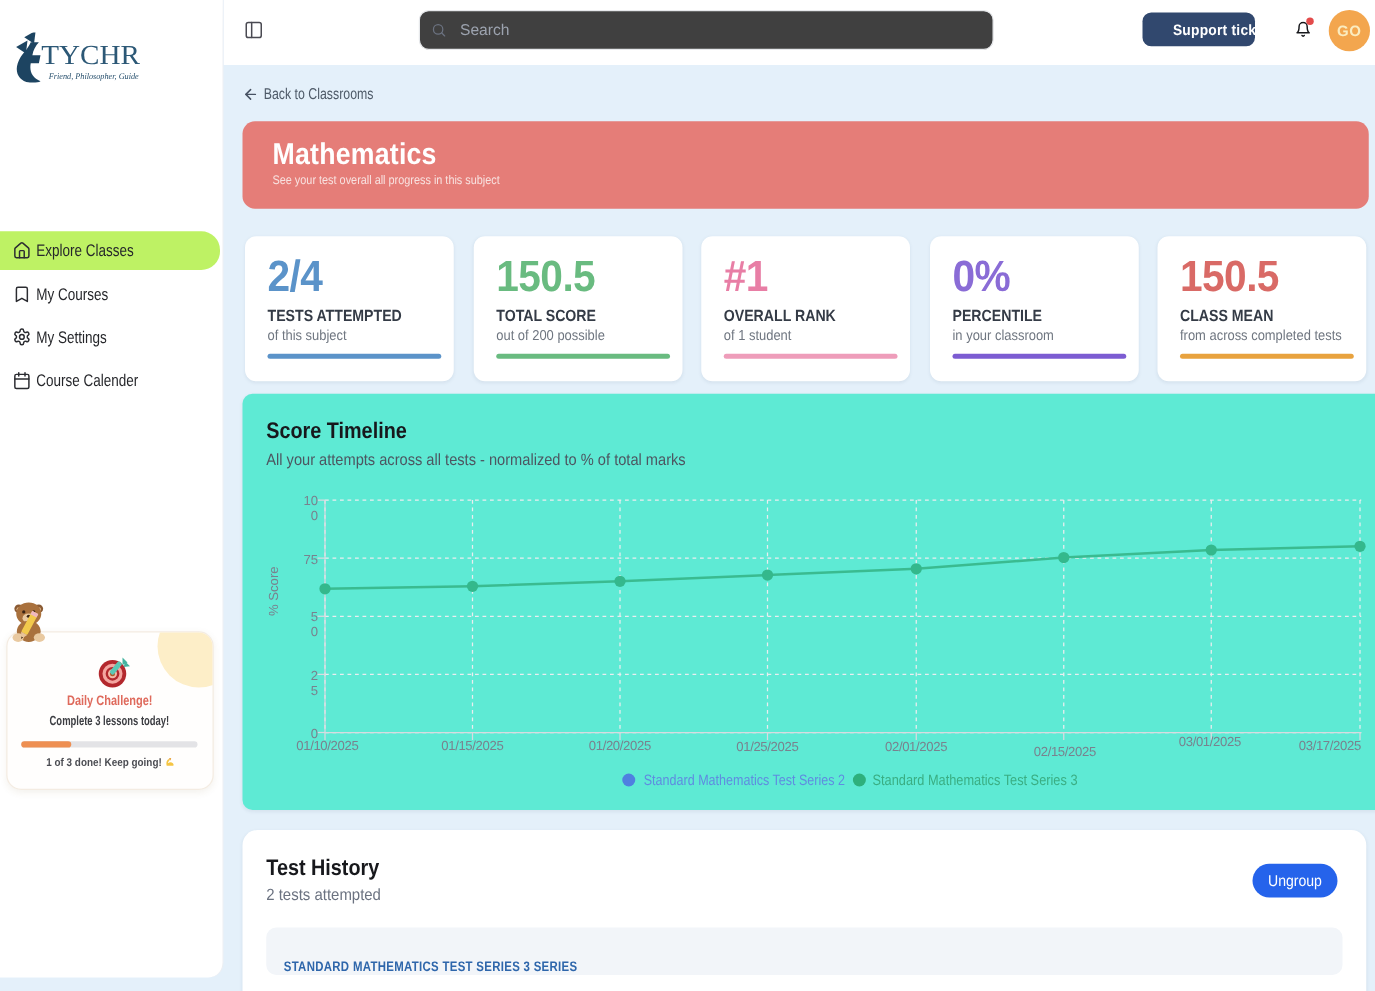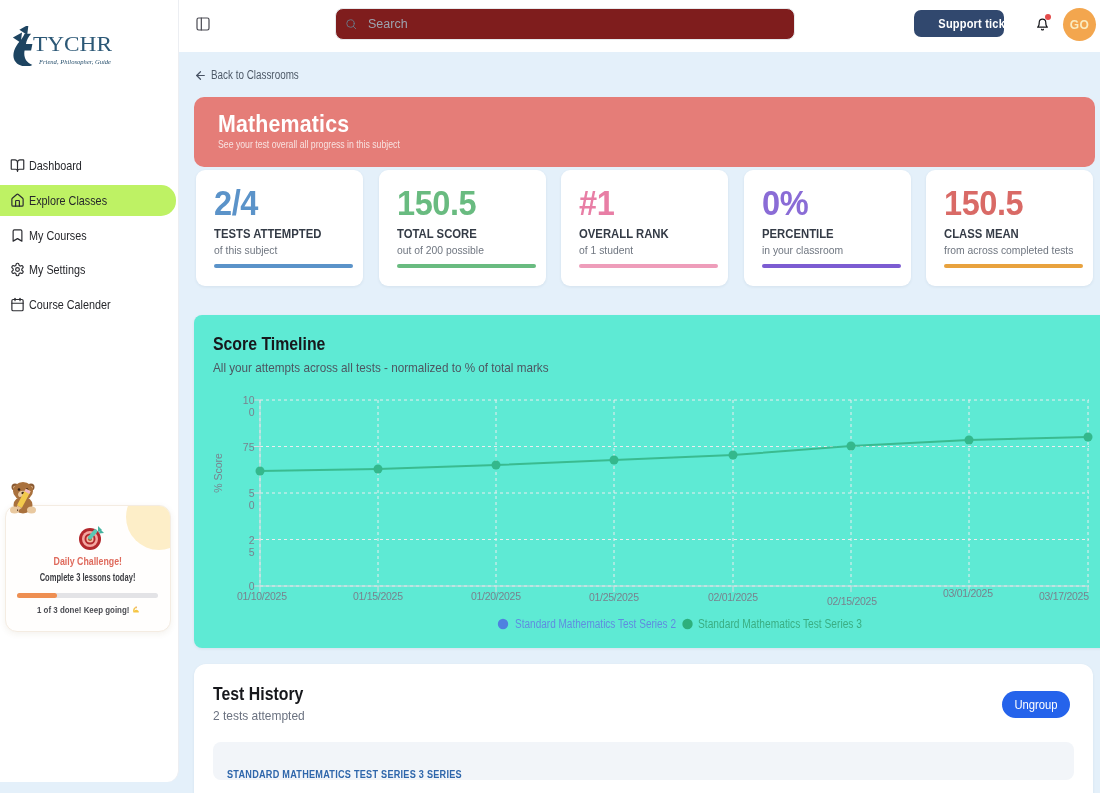--- a/index.html
+++ b/index.html
@@ -4,41 +4,41 @@
 <style>
   * { margin:0; padding:0; box-sizing:border-box; }
   html,body { width:1100px; height:793px; overflow:hidden; }
   body { font-family:"Liberation Sans", sans-serif; background:#e4f0fa; position:relative; }
   .abs { position:absolute; }
   .nx { display:inline-block; transform:scaleX(0.8); transform-origin:0 50%; white-space:nowrap; }
   .nx9 { display:inline-block; transform:scaleX(0.9); transform-origin:0 50%; white-space:nowrap; }
 
   
   #header { position:absolute; left:179px; top:0; width:921px; height:52px; background:#ffffff; }
-  #searchbox { position:absolute; left:156px; top:8px; width:460px; height:32px; border:1px solid #e7e9ec; border-radius:8px; background:#7f1d1d; display:flex; align-items:center; padding-left:9px; }
+  #searchbox { position:absolute; left:156px; top:8px; width:460px; height:32px; border:1px solid #e7e9ec; border-radius:8px; background:#404040; display:flex; align-items:center; padding-left:9px; }
   #searchbox span { color:#9ca3af; font-size:12.5px; margin-left:11px; }
   #supportbtn { position:absolute; left:735px; top:10px; width:90px; height:27px; background:#31486e; border-radius:7px; color:#fff; font-size:12px; font-weight:700; display:flex; align-items:center; justify-content:center; letter-spacing:.2px;padding-left:36px; }
   #bellwrap { position:absolute; left:857px; top:17px; width:13px; height:13px; }
   #belldot { position:absolute; left:9px; top:-3px; width:6px; height:6px; border-radius:50%; background:#e34b4b; }
   #avatar { position:absolute; left:884px; top:8px; width:33px; height:33px; border-radius:50%; background:#f3a64e; color:#faecc0; font-size:12px; font-weight:700; display:flex; align-items:center; justify-content:center; letter-spacing:.5px; }
 
   
   #sidebar { position:absolute; left:0; top:0; width:179px; height:782px; background:#ffffff; border-right:1px solid #eceef2; border-radius:0 0 12px 0; z-index:5; }
   .menu-item { position:absolute; left:0; width:176px; height:30px; display:flex; align-items:center; color:#26272b; font-size:13.5px; }
   .menu-item svg { margin-left:10px; margin-right:4px; flex:none; }
   .menu-item.active { background:#bef264; border-radius:0 15px 15px 0; height:31px; }
 
   
   #backlink { position:absolute; left:194px; top:68px; color:#4e5a68; font-size:12.5px; font-weight:500; display:flex; align-items:center; }
   #banner { position:absolute; left:194px; top:97px; width:901px; height:70px; background:#e57d78; border-radius:10px; }
   #banner h1 { color:#fff; font-size:24px; font-weight:700; margin:13px 0 0 24px; letter-spacing:.2px; }
   #banner p { color:#f8e2e0; font-size:10px; margin:1px 0 0 24px; }
 
   
-  .stat { position:absolute; top:170px; width:167px; height:116px; background:#fff; border-radius:9px; box-shadow:0 1px 3px rgba(30,60,90,.08); }
+  .stat { position:absolute; top:189px; width:167px; height:116px; background:#fff; border-radius:9px; box-shadow:0 1px 3px rgba(30,60,90,.08); }
   .stat .num { font-size:35px; font-weight:700; margin:15px 0 0 18px; line-height:1; letter-spacing:-.5px; }
   .stat .lbl { font-size:13px; font-weight:700; color:#343b46; margin:6px 0 0 18px; }
   .stat .sub { font-size:11.5px; color:#6f7680; margin:3px 0 0 18px; }
   .stat .bar { position:absolute; left:18px; bottom:18px; width:139px; height:4px; border-radius:2px; }
 
   
   #scorecard { position:absolute; left:194px; top:315px; width:1019px; height:333px; background:#5eead4; border-radius:8px; box-shadow:0 1px 3px rgba(30,60,90,.07); }
   #scorecard h2, #histcard h2 { font-size:18px; font-weight:700; color:#17181c; }
   #histcard { position:absolute; left:194px; top:664px; width:899px; height:210px; background:#fff; border-radius:12px; box-shadow:0 1px 3px rgba(30,60,90,.07); }
   #ungroup { position:absolute; left:808px; top:27px; width:68px; height:27px; background:#2563eb; border-radius:13.5px; color:#fff; font-size:12.5px; font-weight:400; display:flex; align-items:center; justify-content:center; }
@@ -55,27 +55,20 @@
       <g transform="translate(-1,-4) scale(1.3)">
       <path d="M8 6 L15 2 L14 10 Z" fill="#1d4461"></path>
       <path d="M3 12 L10 8 L9 16 Z" fill="#1d4461"></path>
       <path d="M12 9 C10 14 6 16 4 22 C2 28 5 33 11 34 C15 35 18 33 18 33 C13 31 11 27 12 22 L17 22 L18 17 L13 17 C13.5 14 15 11 17 9 Z" fill="#1d4461"></path>
       </g>
       <text x="23" y="25" font-family="Liberation Serif, serif" font-size="22" fill="#2c5876" textLength="79" lengthAdjust="spacingAndGlyphs">TYCHR</text>
       <text x="29" y="37.5" font-family="Liberation Serif, serif" font-size="7" font-style="italic" fill="#28506d" textLength="72" lengthAdjust="spacingAndGlyphs">Friend, Philosopher, Guide</text>
     </svg>
   </div>
 
-  <div class="menu-item" style="top:150px;">
-    <svg width="15" height="15" viewBox="0 0 24 24" fill="none" stroke="#2b2c31" stroke-width="1.9" stroke-linecap="round" stroke-linejoin="round">
-        <path d="M12 7v14"></path>
-        <path d="M3 18a1 1 0 0 1-1-1V4a1 1 0 0 1 1-1h5a4 4 0 0 1 4 4 4 4 0 0 1 4-4h5a1 1 0 0 1 1 1v13a1 1 0 0 1-1 1h-6a3 3 0 0 0-3 3 3 3 0 0 0-3-3z"></path>
-      </svg>
-    <span class="nx">Dashboard</span>
-  </div>
   <div class="menu-item active" style="top:185px;">
     <svg width="15" height="15" viewBox="0 0 24 24" fill="none" stroke="#2b2c31" stroke-width="1.9" stroke-linecap="round" stroke-linejoin="round">
         <path d="M15 21v-8a1 1 0 0 0-1-1h-4a1 1 0 0 0-1 1v8"></path>
         <path d="M3 10a2 2 0 0 1 .709-1.528l7-5.999a2 2 0 0 1 2.582 0l7 5.999A2 2 0 0 1 21 10v9a2 2 0 0 1-2 2H5a2 2 0 0 1-2-2z"></path>
       </svg>
     <span class="nx">Explore Classes</span>
   </div>
   <div class="menu-item" style="top:220px;">
     <svg width="15" height="15" viewBox="0 0 24 24" fill="none" stroke="#2b2c31" stroke-width="1.9" stroke-linecap="round" stroke-linejoin="round">
         <path d="m19 21-7-4-7 4V5a2 2 0 0 1 2-2h10a2 2 0 0 1 2 2v16z"></path>

